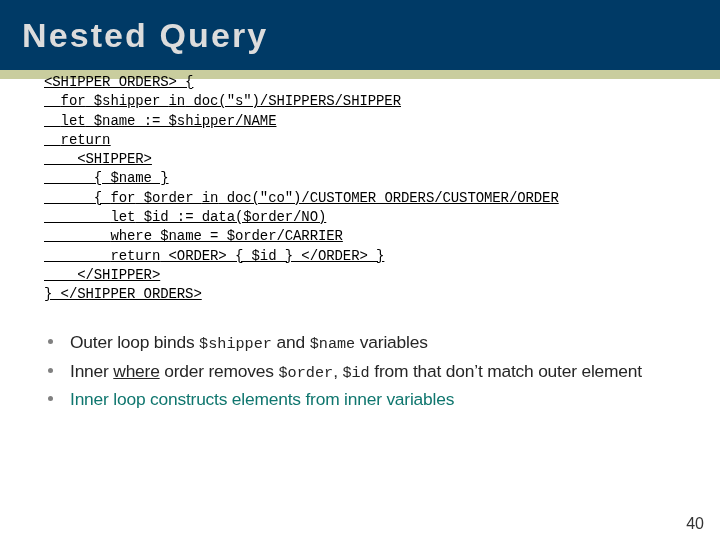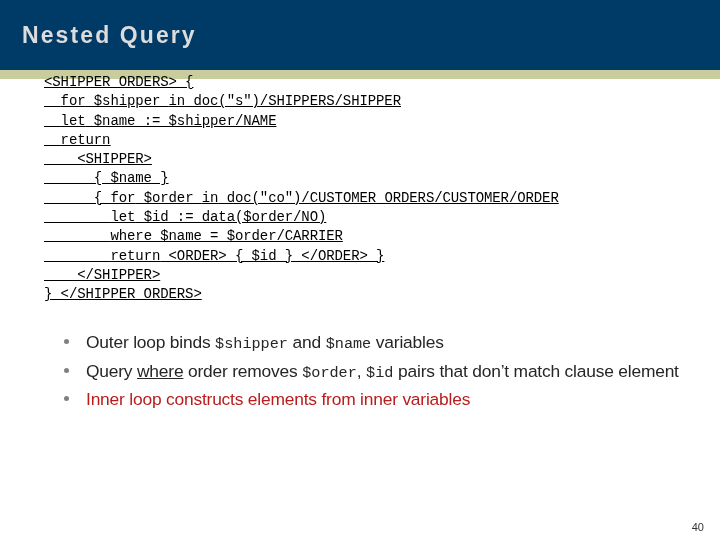--- a/index.html
+++ b/index.html
@@ -22,21 +22,21 @@
     top: 0;
     width: 720px;
     height: 70px;
     background: #003b६6;
     background: #003a66;
   }
   #slide-title {
     position: absolute;
     left: 22px;
     top: 16px;
-    font-size: 23px;
+    font-size: 34px;
     font-weight: bold;
     color: #dcdcdc;
     letter-spacing: 2.1px;
     white-space: nowrap;
     line-height: 38px;
   }
   #header-stripe {
     position: absolute;
     left: 0;
     top: 70px;
@@ -62,21 +62,21 @@
     white-space: pre;
   }
   #code-block u {
     text-decoration: underline;
     text-underline-offset: 1px;
   }
 
   
   #bullet-list {
     position: absolute;
-    left: 56px;
+    left: 40px;
     top: 330px;
     width: 630px;
   }
   .bullet-row {
     display: flex;
     align-items: flex-start;
     margin-bottom: 2px;
   }
   .bullet-dot {
     flex: 0 0 auto;
@@ -108,21 +108,21 @@
   }
   .bullet-text u {
     text-decoration: underline;
   }
 
   
   #page-number {
     position: absolute;
     right: 16px;
     bottom: 7px;
-    font-size: 11px;
+    font-size: 16px;
     color: #333333;
     font-family: "Liberation Sans", sans-serif;
   }
 </style>
 </head>
 <body style="background: rgb(255, 255, 255);">
 
 <div id="slide-header" style="background: rgb(0, 58, 102);"></div>
 <div id="slide-title" style="color: rgb(220, 220, 220);">Nested Query</div>
 <div id="header-stripe" style="background: rgb(201, 205, 158);"></div>
@@ -133,23 +133,23 @@
     <div class="bullet-row">
       <div class="bullet-dot">
         <i style="background: rgb(128, 128, 128);"></i>
       </div>
       <div class="bullet-text" style="color: rgb(38, 38, 38);"><span>Outer loop binds </span><code>$shipper</code><span> and </span><code>$name</code><span> variables</span></div>
     </div>
     <div class="bullet-row">
       <div class="bullet-dot">
         <i style="background: rgb(128, 128, 128);"></i>
       </div>
-      <div class="bullet-text" style="color: rgb(38, 38, 38);"><span>Query </span><u>where</u><span> order removes </span><code>$order</code><span>, </span><code>$id</code><span> pairs that don’t match clause element</span></div>
+      <div class="bullet-text" style="color: rgb(38, 38, 38);"><span>Inner </span><u>where</u><span> order removes </span><code>$order</code><span>, </span><code>$id</code><span> from that don’t match outer element</span></div>
     </div>
     <div class="bullet-row">
       <div class="bullet-dot">
         <i style="background: rgb(128, 128, 128);"></i>
       </div>
-      <div class="bullet-text" style="color: #b91c1c;"><span>Inner loop constructs elements from inner variables</span></div>
+      <div class="bullet-text" style="color: #0f766e;"><span>Inner loop constructs elements from inner variables</span></div>
     </div>
   </div>
 
 <div id="page-number">40</div>
 
 </body></html>

